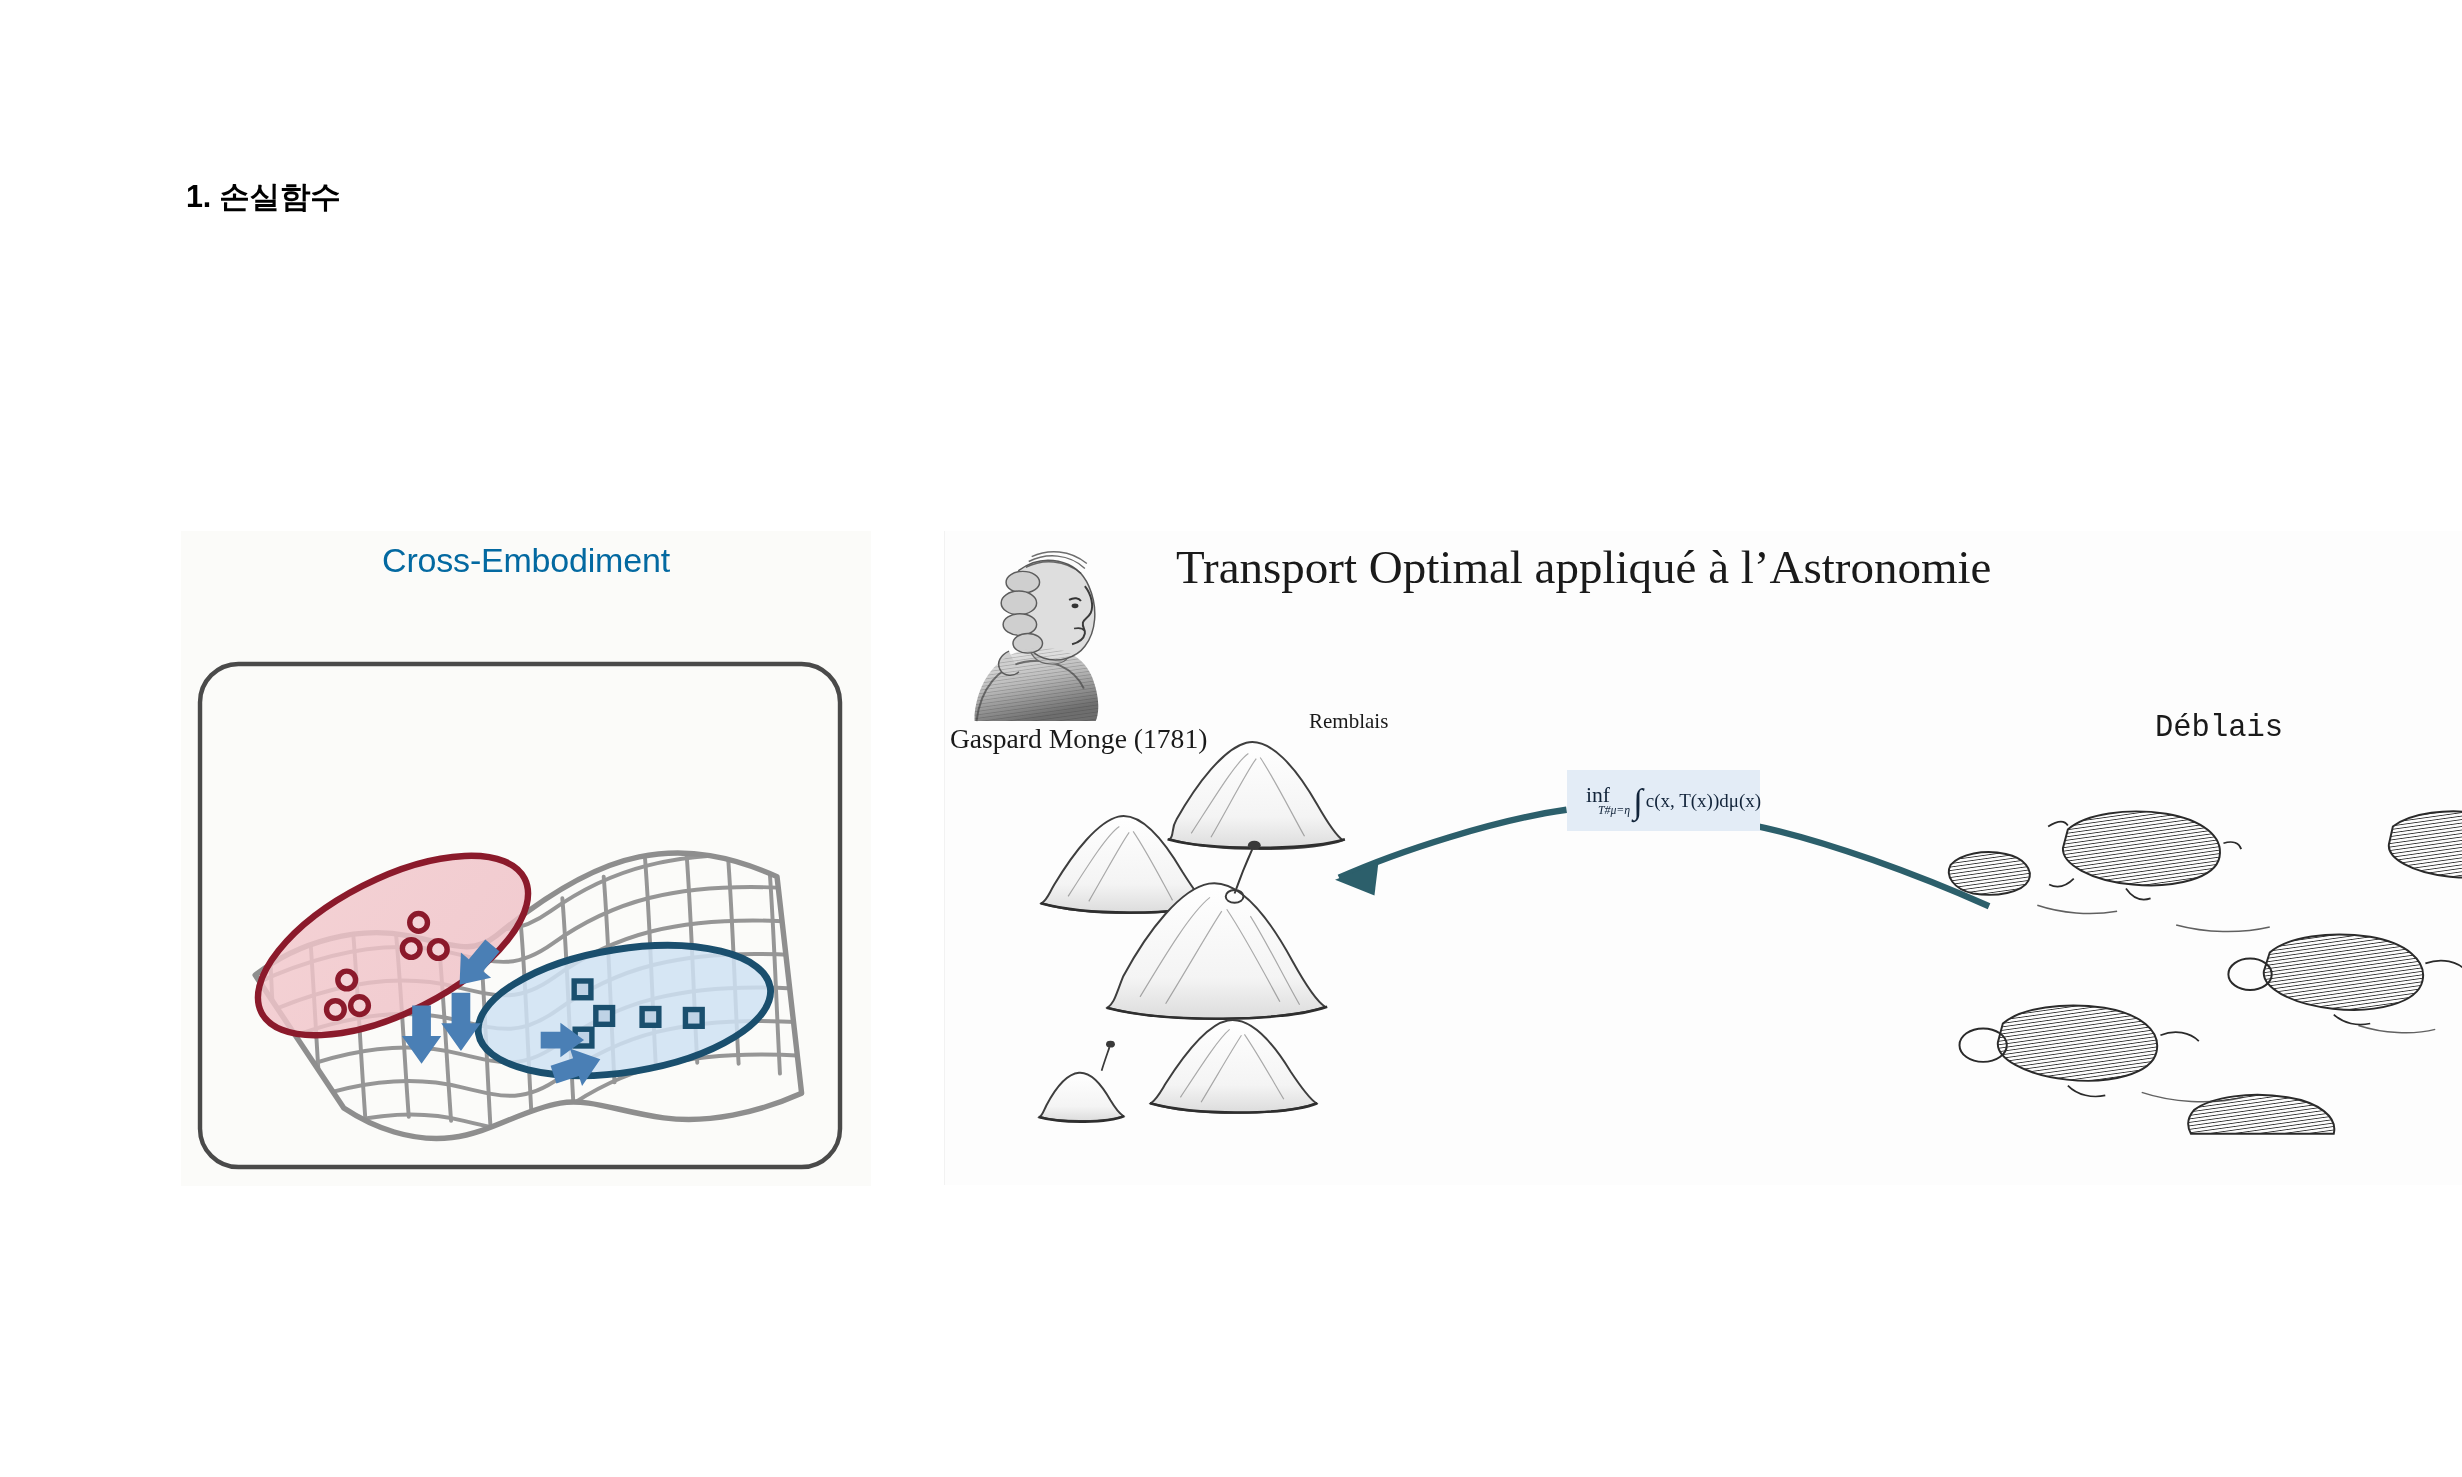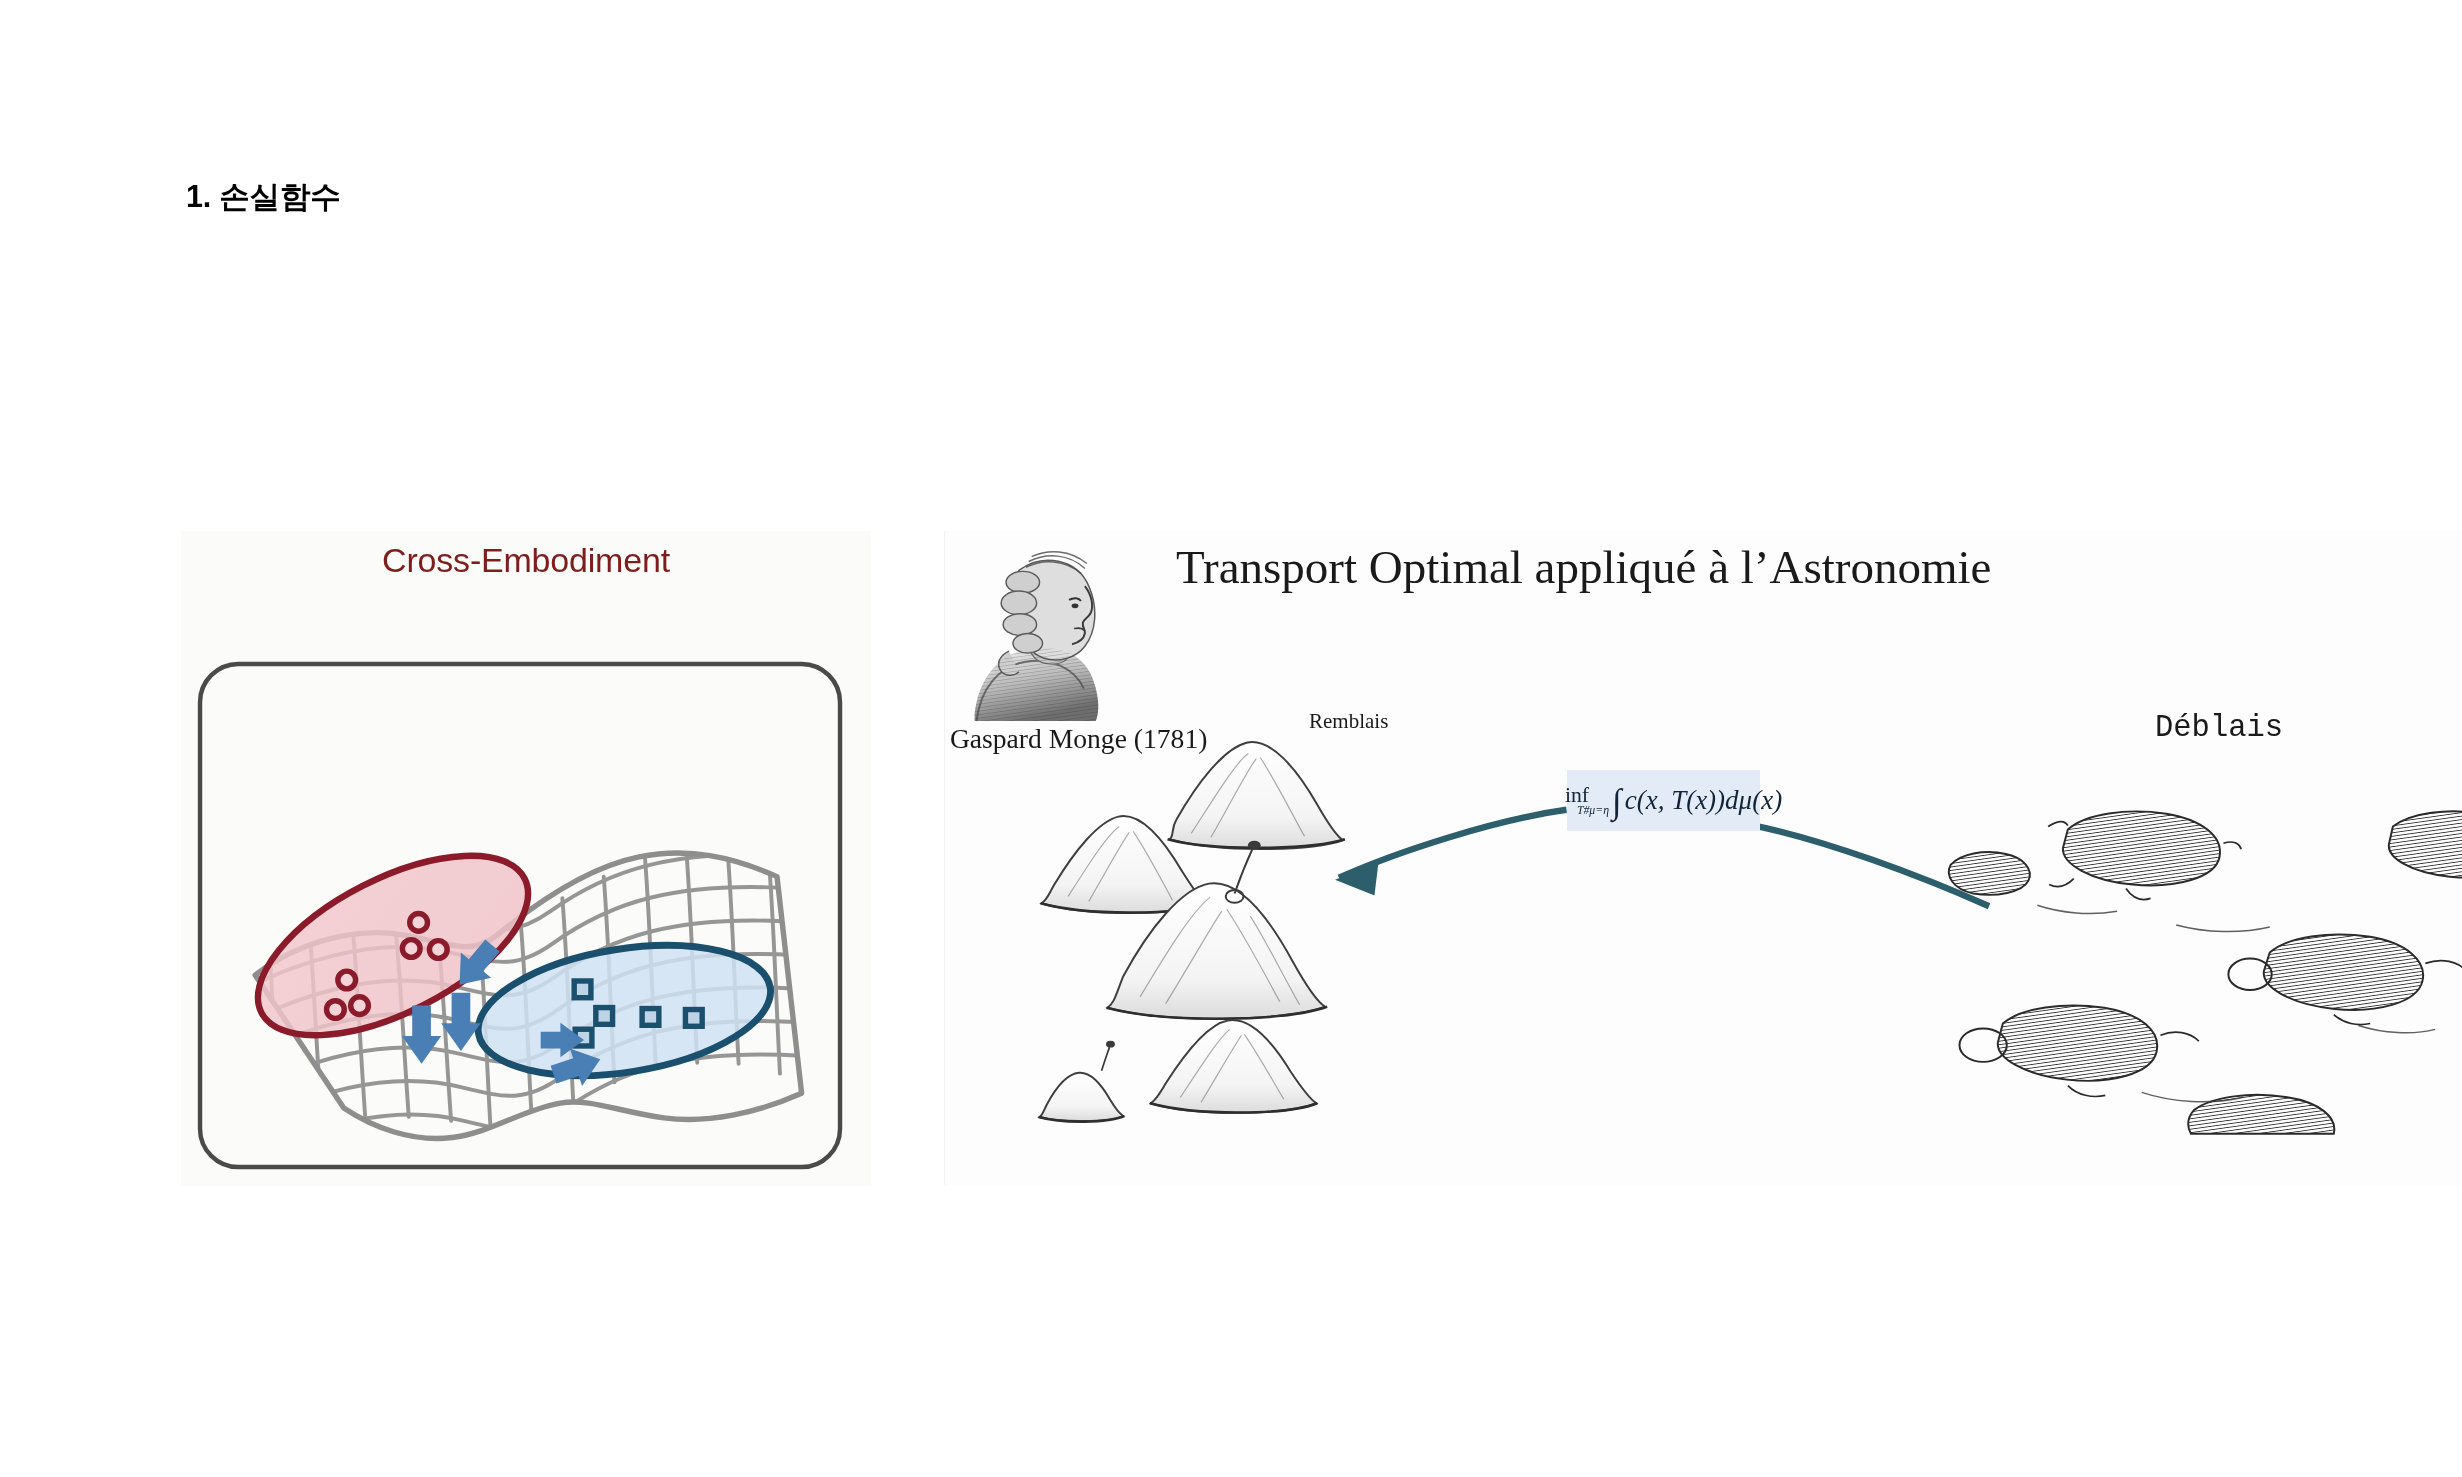--- a/index.html
+++ b/index.html
@@ -27,21 +27,21 @@
   }
 
   
   .fig-left{
     position:absolute;left:181px;top:531px;
     width:690px;height:655px;
     background:#fbfbf9;
   }
   .fig-left .hdr{
     position:absolute;left:0;top:8.9px;width:100%;
-    text-align:center;color:#7f1d1d;
+    text-align:center;color:#0369a1;
     font-size:34px;font-weight:400;line-height:1.18;
     letter-spacing:-0.2px;
   }
   .fig-left .hdr span{display:block;}
   .latent-box{
     position:absolute;left:14.8px;top:129px;
     width:650px;height:512px;
   }
 
   
@@ -74,21 +74,21 @@
   }
   .formula{
     font-family:"Liberation Serif", serif;
     font-size:21.7px;color:#12243a;white-space:nowrap;
     display:flex;align-items:center;gap:3px;
   }
   .inf-stack{display:inline-flex;flex-direction:column;align-items:center;line-height:0.95;}
   .inf-stack .top{font-size:21.7px;}
   .inf-stack .bot{font-size:11.8px;font-style:italic;margin-left:32px;}
   .intg{font-size:35px;line-height:0.7;position:relative;top:2px;}
-  .body-it{font-style:italic;font-size:27px;}
+  .body-it{font-size:19px;}
 </style>
 </head>
 <body>
 
 <div class="slide">
 
   <div class="kicker">1. 손실함수</div>
 
   <div class="fig-left">
 

